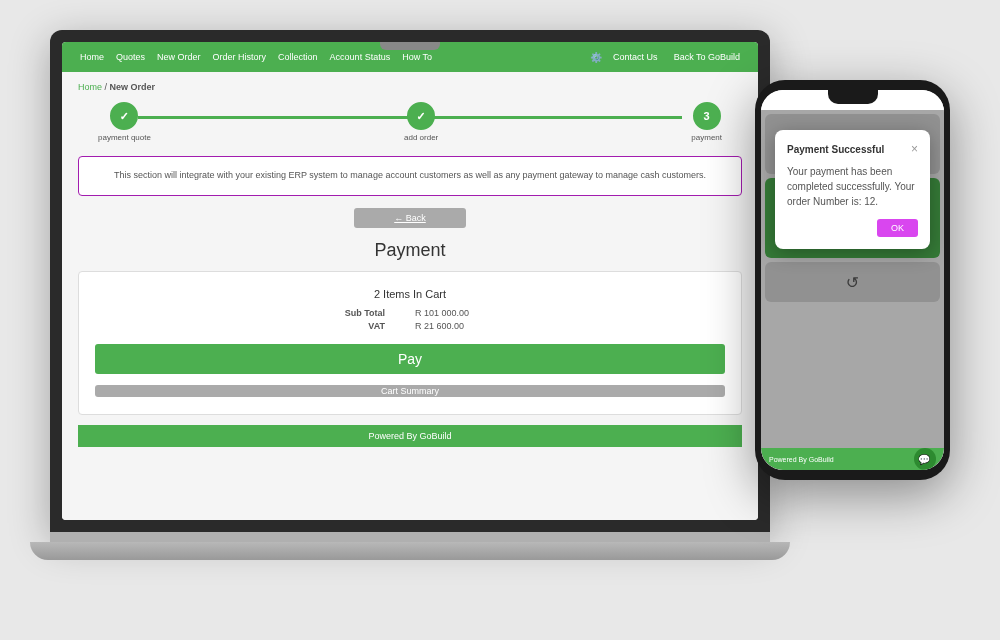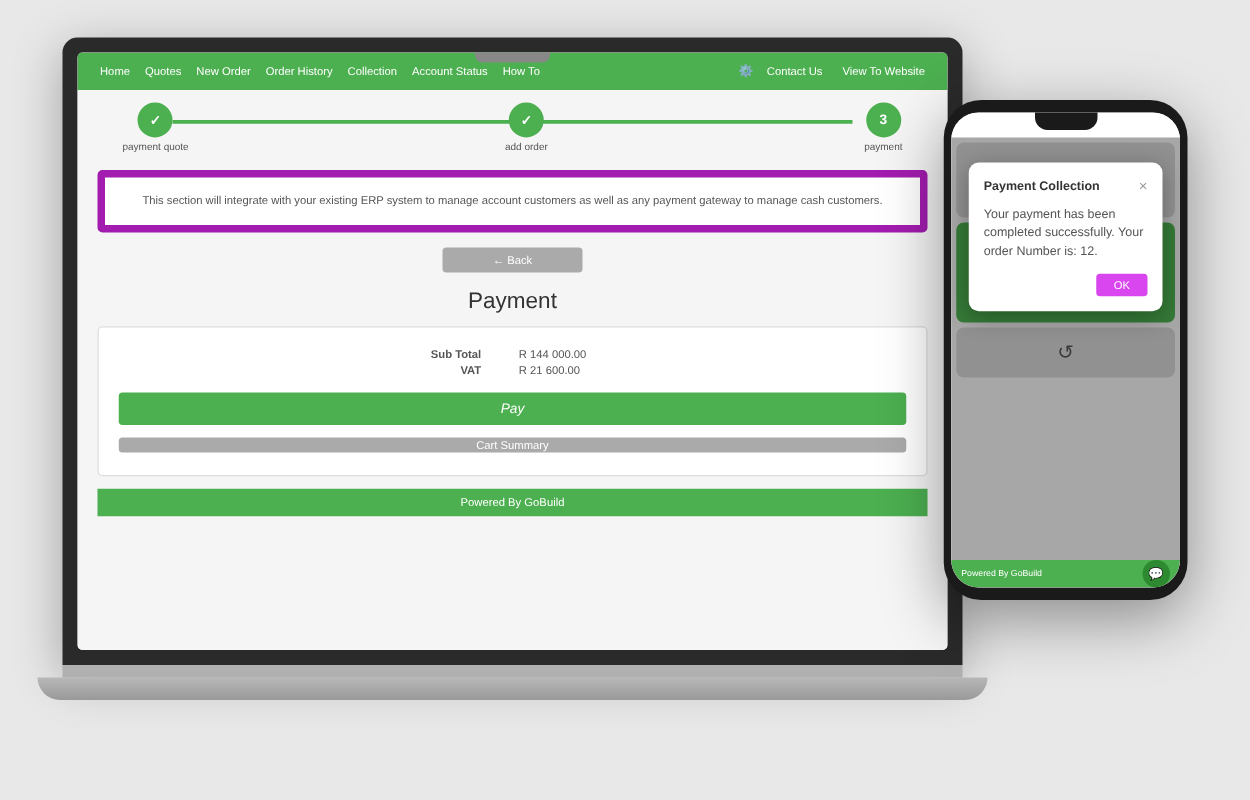--- a/index.html
+++ b/index.html
@@ -166,21 +166,21 @@
       margin-top: 3px;
       text-align: center;
     }
 
     .step-spacer {
       flex: 1;
     }
 
     .info-box {
       background: #fff;
-      border: 6px solid #a21caf;
+      border: 1px solid #a21caf;
       border-radius: 4px;
       padding: 12px;
       text-align: center;
       font-size: 9px;
       color: #555;
       margin-bottom: 12px;
       line-height: 1.5;
     }
 
     .back-btn {
@@ -190,20 +190,21 @@
     }
 
     .btn-back {
       background: #aaa;
       color: #fff;
       border: none;
       padding: 5px 40px;
       font-size: 9px;
       border-radius: 3px;
       cursor: pointer;
+      text-decoration: underline;
     }
 
     .payment-title {
       text-align: center;
       font-size: 18px;
       color: #333;
       margin-bottom: 10px;
     }
 
     .cart-box {
@@ -232,25 +233,24 @@
 
     .cart-row-label { font-weight: bold; text-align: right; min-width: 50px; }
     .cart-row-value { min-width: 70px; }
 
     .pay-btn {
       background: #4caf50;
       color: #fff;
       border: none;
       width: 100%;
       padding: 7px;
-      font-size: 11px;
+      font-size: 14px;
       border-radius: 3px;
       cursor: pointer;
       margin: 10px 0 6px;
-      font-style: italic;
     }
 
     .cart-summary-btn {
       background: #aaa;
       color: #fff;
       border: none;
       width: 100%;
       padding: 1px;
       font-size: 9px;
       border-radius: 3px;
@@ -468,26 +468,31 @@
           <span class="nav-item">Quotes</span>
           <span class="nav-item">New Order</span>
           <span class="nav-item">Order History</span>
           <span class="nav-item">Collection</span>
           <span class="nav-item">Account Status</span>
           <span class="nav-item">How To</span>
           <span class="nav-spacer"></span>
           <div class="nav-right">
             <span style="font-size:10px;color:#fff;">⚙️</span>
             <span class="nav-item">Contact Us</span>
-            <span class="nav-item">View To Website</span>
+            <span class="nav-item">Back To GoBuild</span>
           </div>
         </div>
 
         <div class="screen-content">
 
+          <div class="breadcrumb">
+            <a>Home</a>
+            <span> / </span>
+            <strong>New Order</strong>
+          </div>
 
           <div class="stepper">
             <div class="stepper-line"></div>
             <div class="step">
               <div class="step-circle">✓</div>
               <span class="step-label">payment quote</span>
             </div>
             <div class="step-spacer"></div>
             <div class="step">
               <div class="step-circle">✓</div>
@@ -504,23 +509,24 @@
             <span>This section will integrate with your existing ERP system to manage account customers as well as any payment gateway to manage cash customers.</span>
           </div>
 
           <div class="back-btn">
             <button class="btn-back">← Back</button>
           </div>
 
           <div class="payment-title">Payment</div>
 
           <div class="cart-box">
+            <div class="cart-items-title">2 Items In Cart</div>
             <div class="cart-row">
               <span class="cart-row-label">Sub Total</span>
-              <span class="cart-row-value">R 144 000.00</span>
+              <span class="cart-row-value">R 101 000.00</span>
             </div>
             <div class="cart-row">
               <span class="cart-row-label">VAT</span>
               <span class="cart-row-value">R 21 600.00</span>
             </div>
             <button class="pay-btn">Pay</button>
             <button class="cart-summary-btn">Cart Summary</button>
           </div>
 
           <div class="screen-footer">Powered By GoBuild</div>
@@ -547,21 +553,21 @@
           <span class="phone-bg-subtitle">Place Orders From Your Existing Quotes</span>
         </div>
         <div class="phone-bg-row" style="height:40px;">
           <span style="color:#555;font-size:16px;">↺</span>
         </div>
       </div>
 
       <div class="phone-modal-overlay">
         <div class="phone-modal">
           <div class="phone-modal-header">
-            <span class="phone-modal-title">Payment Collection</span>
+            <span class="phone-modal-title">Payment Successful</span>
             <span class="phone-modal-close">×</span>
           </div>
           <div class="phone-modal-body">Your payment has been completed successfully. Your order Number is: 12.</div>
           <div class="phone-modal-ok">
             <button class="phone-ok-btn">OK</button>
           </div>
         </div>
       </div>
 
       <div class="phone-footer">

